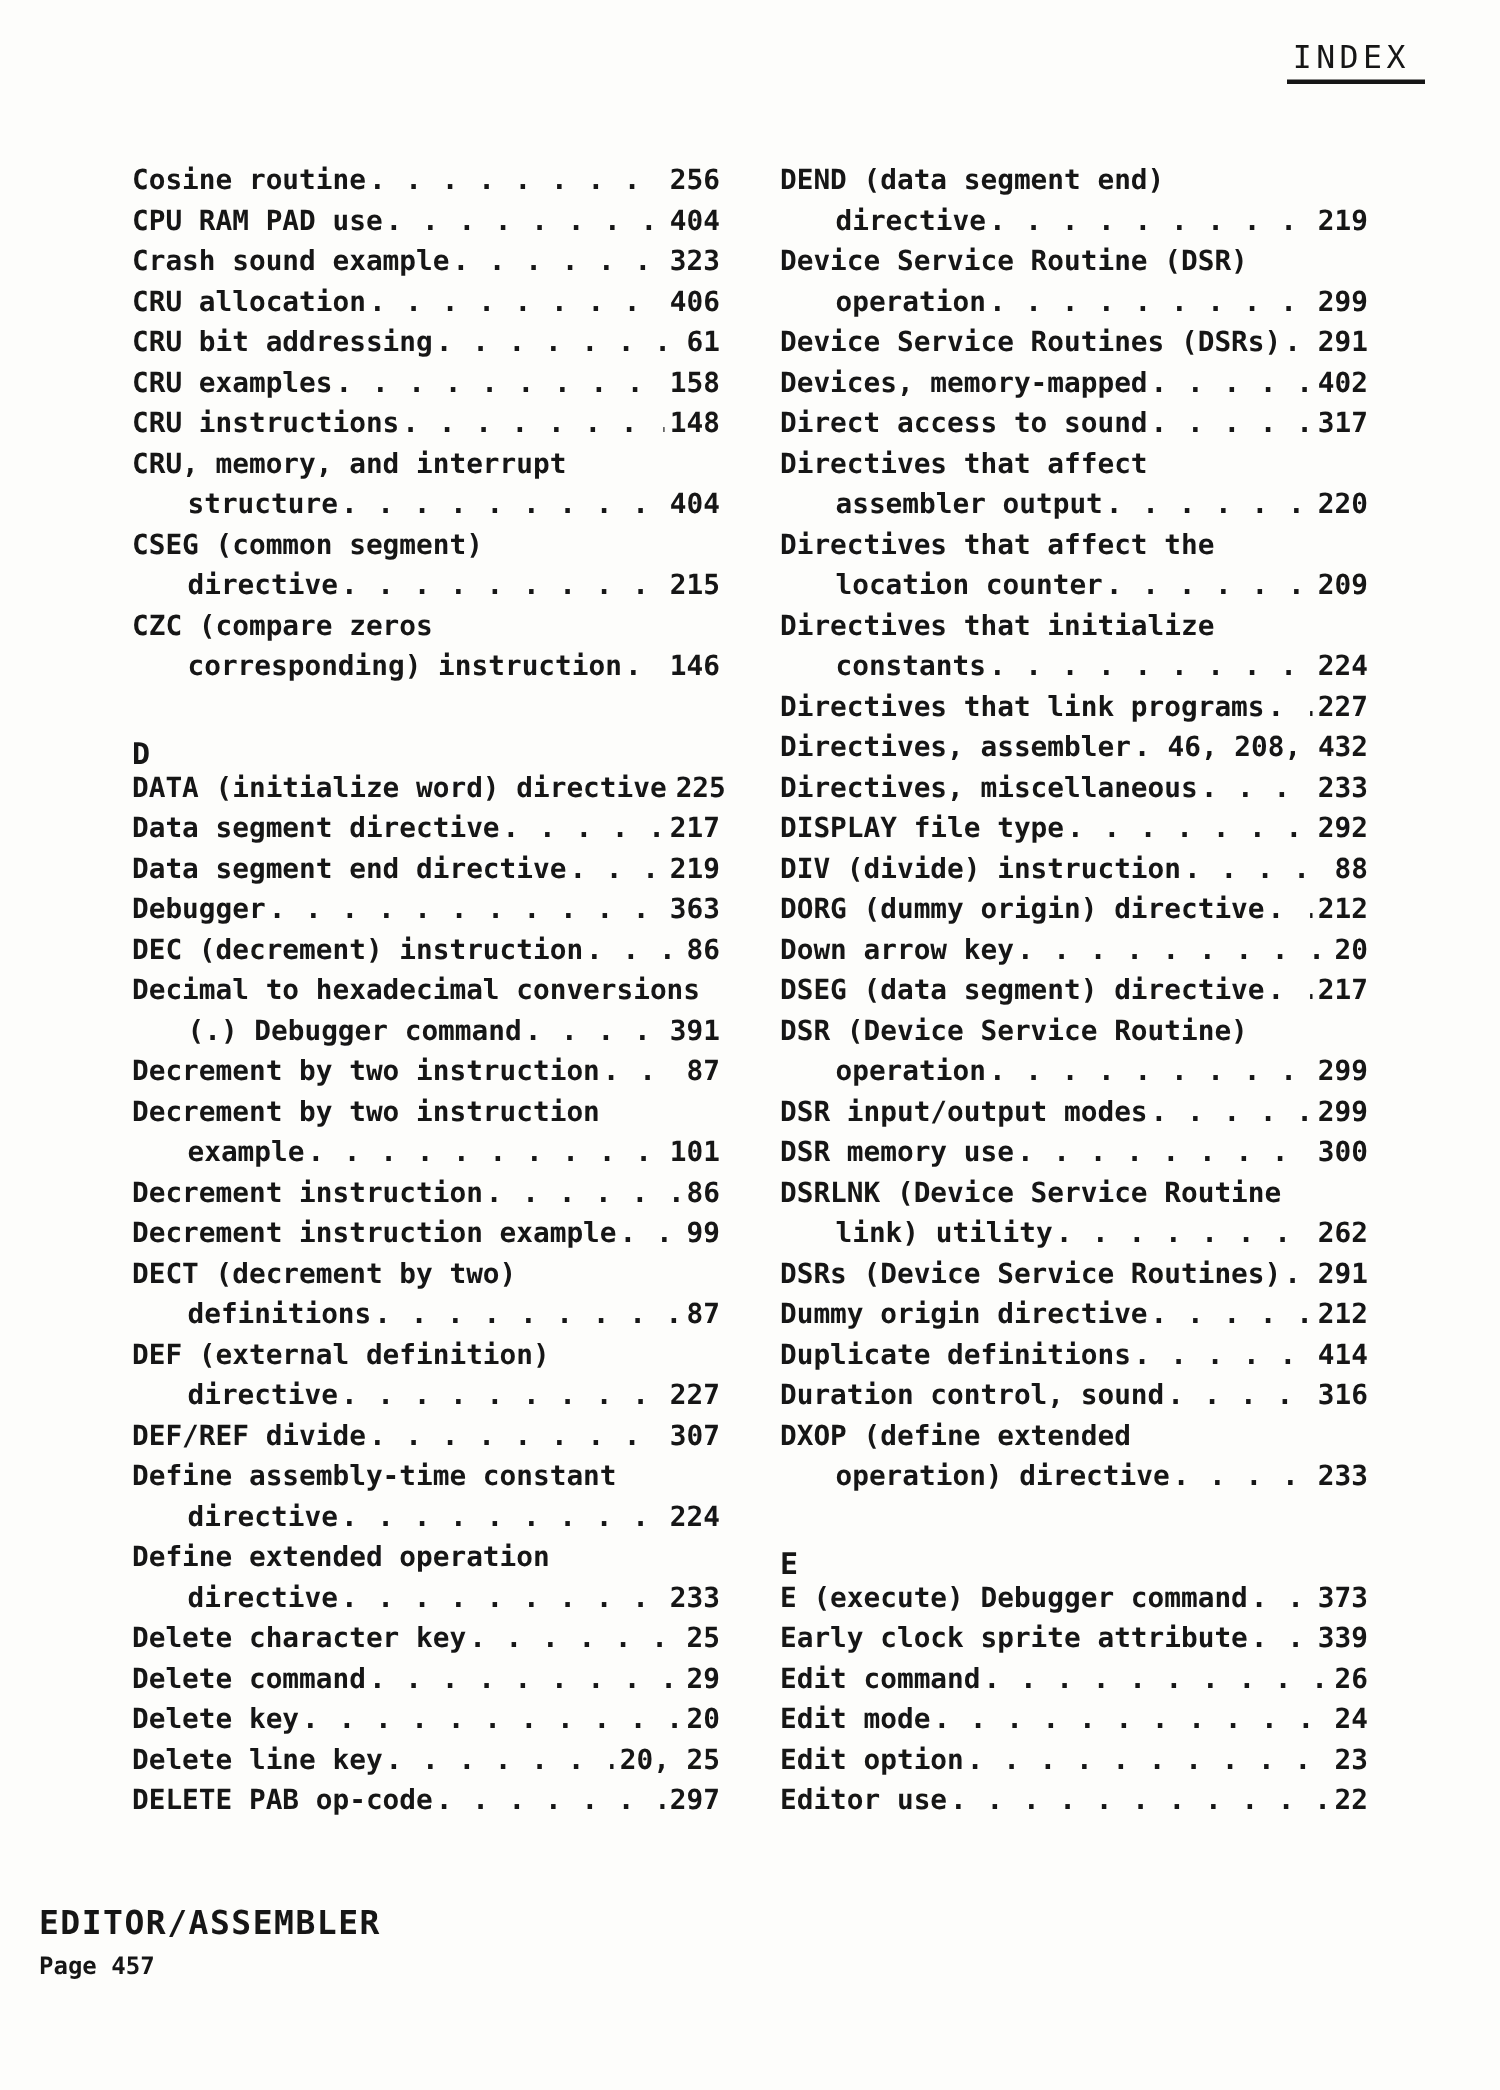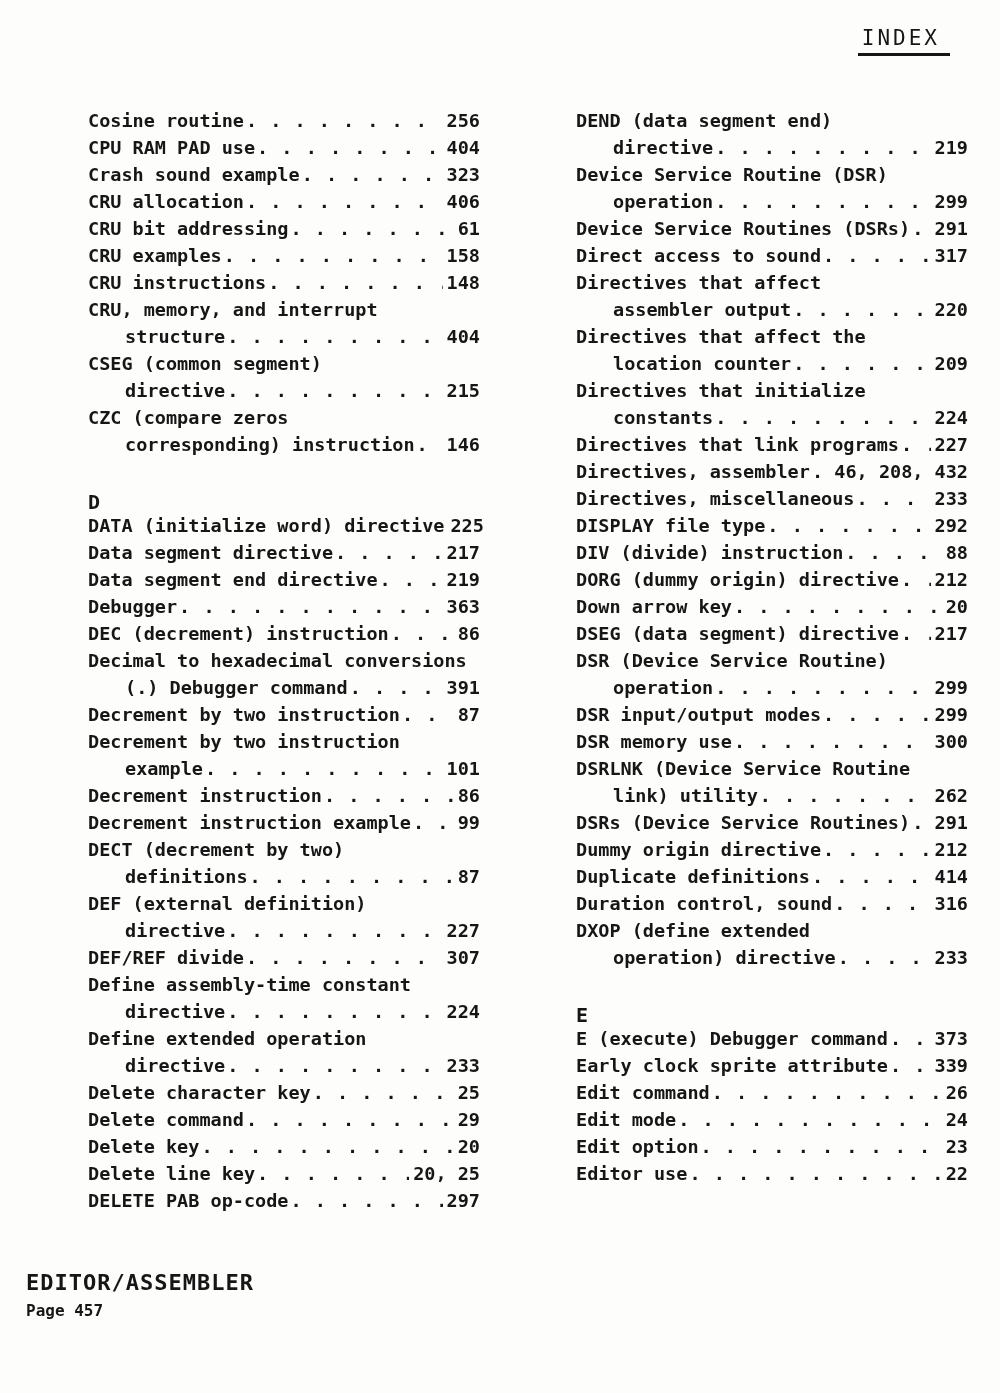--- a/index.html
+++ b/index.html
@@ -21,21 +21,21 @@
     letter-spacing: 3px;
     border-bottom: 3px solid #161616;
     padding: 0 10px 3px 4px;
   }
 
   
   .columns {
     position: absolute;
     left: 88px; top: 110px;
     display: flex;
-    gap: 96px;
+    gap: 40px;
   }
   .col { width: 392px; }
 
   .entry {
     display: flex;
     align-items: baseline;
     height: 27px;
     font-size: 18.5px;
     font-weight: bold;
     white-space: nowrap;
@@ -288,20 +288,25 @@
           <span class="label">operation</span>
           <span class="leader"></span>
           <span class="page">299</span>
         </div>
         <div class="entry">
           <span class="label">Device Service Routines (DSRs)</span>
           <span class="leader"></span>
           <span class="page">291</span>
         </div>
         <div class="entry">
+          <span class="label">Devices, memory-mapped</span>
+          <span class="leader"></span>
+          <span class="page">402</span>
+        </div>
+        <div class="entry">
           <span class="label">Direct access to sound</span>
           <span class="leader"></span>
           <span class="page">317</span>
         </div>
         <div class="entry">
           <span class="label">Directives that affect</span>
         </div>
         <div class="entry indent">
           <span class="label">assembler output</span>
           <span class="leader"></span>

